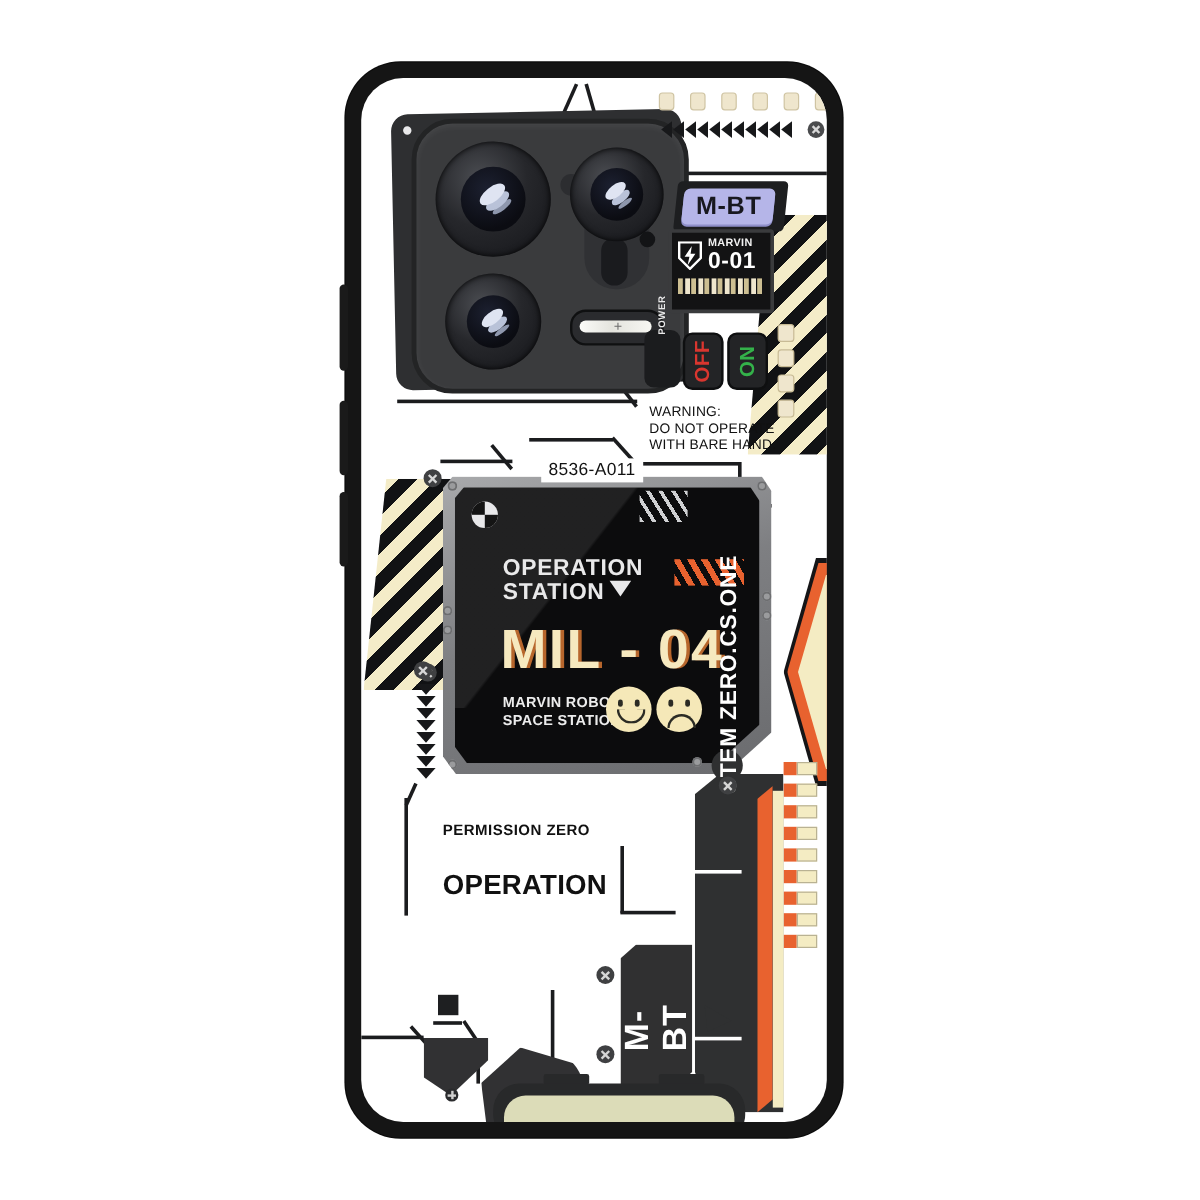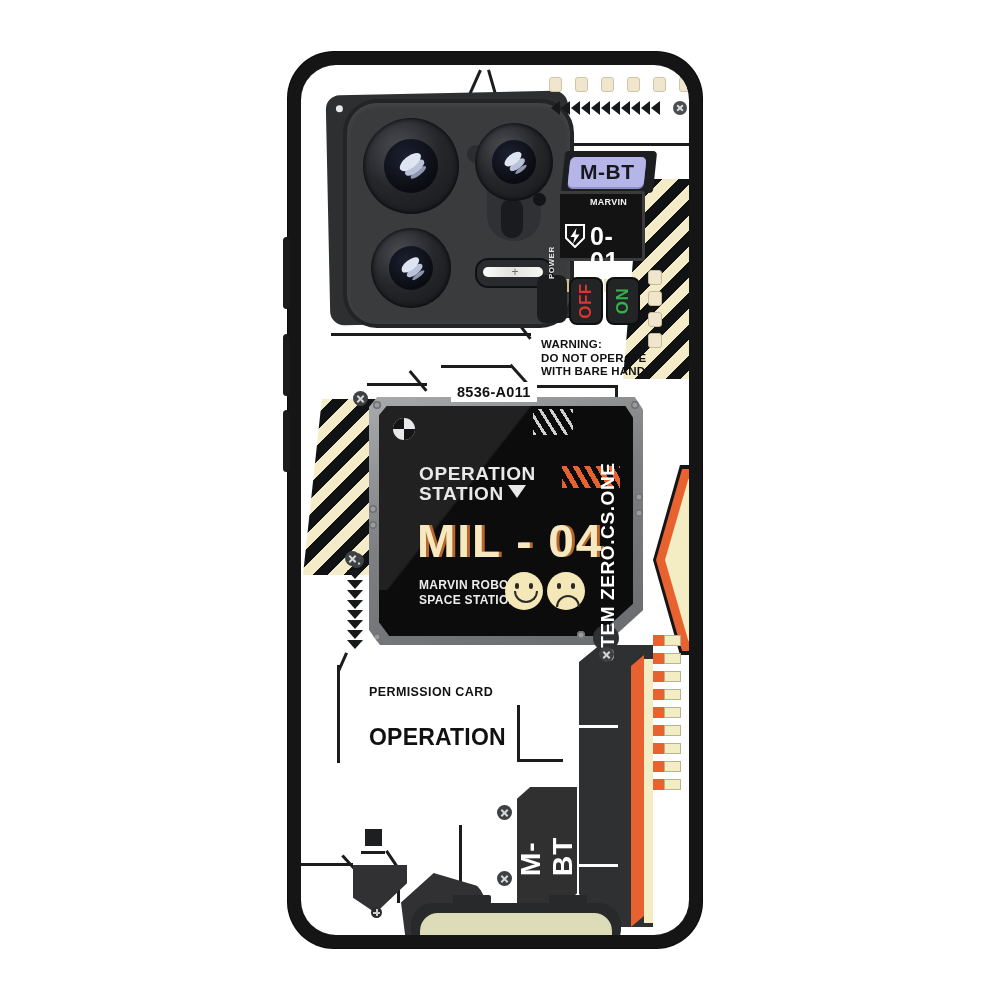--- a/index.html
+++ b/index.html
@@ -88,21 +88,21 @@
   
   #marvin{
     position:absolute;left:256px;top:126px;width:88px;height:70px;
     background:#131314;border:3px solid #3a3b3d;border-radius:3px;padding:4px 5px;box-sizing:border-box;
   }
   #marvin .row{display:flex;align-items:center;gap:5px;}
   #marvin .shield{width:20px;height:24px;flex:0 0 auto;position:relative;}
   #marvin .shield svg{display:block;}
   #marvin .txt{line-height:1;}
   #marvin .t1{color:#f2f2f2;font-size:9px;font-weight:bold;letter-spacing:.3px;}
-  #marvin .t2{color:#fff;font-size:25px;font-weight:bold;letter-spacing:.5px;margin-top:17px;}
+  #marvin .t2{color:#fff;font-size:19px;font-weight:bold;letter-spacing:.5px;margin-top:1px;}
   #marvin .bars{display:flex;gap:1.5px;margin-top:5px;}
   #marvin .bars i{display:block;width:4px;height:13px;background:#efe6cd;}
   #marvin .bars i:nth-child(odd){background:#cdbf92;}
 
   
   .sw{position:absolute;width:30px;height:44px;border-radius:8px;background:#232426;border:2px solid #0e0f10;
       display:flex;align-items:center;justify-content:center;}
   .sw span{transform:rotate(-90deg);font-weight:bold;font-size:17px;letter-spacing:.5px;}
   #sw-off{left:268px;top:212px;} #sw-off span{color:#d9362f;}
   #sw-on{left:305px;top:212px;} #sw-on span{color:#34b24a;}
@@ -110,21 +110,21 @@
   #pwr-label{position:absolute;left:246px;top:214px;color:#e9e9e9;font-size:8px;font-weight:bold;
      transform:rotate(-90deg);transform-origin:left top;letter-spacing:.5px;}
 
   #side-dots{position:absolute;left:347px;top:205px;display:flex;flex-direction:column;gap:6px;}
   #side-dots .d{width:12px;height:13px;border-radius:3px;background:#efe6cd;border:1.5px solid #c8bb95;}
 
   
   .hazard{background:repeating-linear-gradient(-45deg,#111214 0 11px,#f4ecc8 11px 22px);}
 
   
-  #warning{position:absolute;left:240px;top:273px;color:#111;font-weight:bold;font-size:11.5px;line-height:1.18;
+  #warning{position:absolute;left:240px;top:273px;color:#111;font-weight:normal;font-size:11.5px;line-height:1.18;
      letter-spacing:.2px;font-family:"Liberation Sans",sans-serif;}
 
   
   #panel-frame{
     position:absolute;left:68px;top:332px;width:274px;height:248px;
     background:linear-gradient(160deg,#a9aaac,#7e7f82 45%,#6a6b6e);
     clip-path:polygon(3% 0,97% 0,100% 5%,100% 86%,86% 100%,4% 100%,0 94%,0 4%);
   }
   #panel{
     position:absolute;left:10px;top:9px;width:254px;height:230px;
@@ -147,21 +147,21 @@
      text-shadow:3px 0 0 #b7662c;font-family:"Liberation Sans",sans-serif;}
   #marvin-robot{position:absolute;left:40px;top:172px;color:#ececec;font-weight:bold;font-size:12px;line-height:1.25;letter-spacing:.3px;}
   .face{position:absolute;width:38px;height:38px;border-radius:50%;background:#f5e8b8;top:166px;}
   #face-happy{left:126px;} #face-sad{left:168px;}
   .face .eye{position:absolute;top:11px;width:4px;height:6px;border-radius:2px;background:#2b2b24;}
   .face .eye.l{left:10px;} .face .eye.r{right:10px;}
   .face .mouth{position:absolute;left:9px;width:20px;height:10px;border:2.5px solid #2b2b24;}
   #face-happy .mouth{top:19px;border-top:none;border-radius:0 0 14px 14px;}
   #face-sad .mouth{top:23px;border-bottom:none;border-radius:14px 14px 0 0;}
   .pscrew{position:absolute;width:8px;height:8px;border-radius:50%;background:#9a9b9d;box-shadow:inset 0 0 0 1.5px #6d6e70;}
-  #panel-badge{position:absolute;left:150px;top:317px;background:#fff;color:#111;font-weight:bold;font-size:14.5px;
+  #panel-badge{position:absolute;left:150px;top:317px;background:#fff;color:#111;font-weight:normal;font-size:14.5px;
      padding:2px 6px;letter-spacing:.3px;}
   #panel-vents{position:absolute;left:232px;top:344px;width:40px;height:26px;
      background:repeating-linear-gradient(58deg,#cfd0d2 0 3px,transparent 3px 9px);}
 
   
   #left-chevs{position:absolute;left:46px;top:505px;display:flex;flex-direction:column;gap:1px;}
 
   
   #hexwrap{position:absolute;left:352px;top:400px;width:90px;height:190px;}
   #hexwrap .hb{position:absolute;inset:0;background:#151517;
@@ -470,21 +470,21 @@
         <div class="tk">
             <i class="a"></i>
             <i class="b"></i>
           </div>
         <div class="tk">
             <i class="a"></i>
             <i class="b"></i>
           </div>
       </div>
 
-      <div id="perm-card">PERMISSION CARD</div>
+      <div id="perm-card">PERMISSION ZERO</div>
       <div id="op-z1">
         <div>OPERATION</div>
       </div>
       <div id="sock"></div>
 
       <div id="vstrip-cap"></div>
       <div id="vstrip"></div>
       <div id="vstrip-orange"></div>
       <div id="vstrip-cream"></div>
       <div id="vstrip-text">STEM ZERO.CS.ONE</div>

